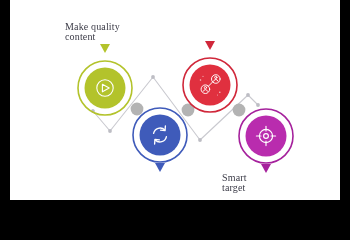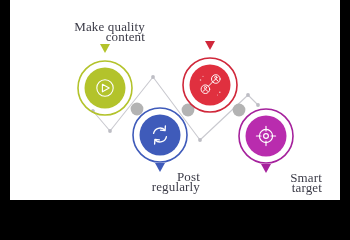--- a/index.html
+++ b/index.html
@@ -30,24 +30,24 @@
   .bar.right{right:0;}
 
   svg.diagram{
     position:absolute;left:0;top:0;
     width:330px;height:200px;
     display:block;
   }
 
   .label{
     position:absolute;
-    text-align:right;
+    text-align:left;
     color:#3b3b47;
     font-family:"Liberation Serif", serif;
-    font-size:13px;
+    font-size:10px;
     line-height:10px;
     letter-spacing:.15px;
     white-space:pre-line;
     user-select:none;
   }
 </style>
 </head>
 <body>
 
 <div id="stage">
@@ -149,20 +149,18 @@
           <line x1="261.0" y1="136" x2="265.6" y2="136"></line>
         </g>
       </g>
 
     </svg>
 
     <div class="label" style="left:55px;top:22px;width:80px;">Make quality
 content</div>
 
 
-    <div class="label" style="left:110px;top:172px;width:80px;">Post
-regularly</div>
 
-    <div class="label" style="left:232px;top:173px;width:80px;">Smart
+    <div class="label" style="left:212px;top:173px;width:80px;">Smart
 target</div>
 
   </div>
 </div>
 
 </body></html>

